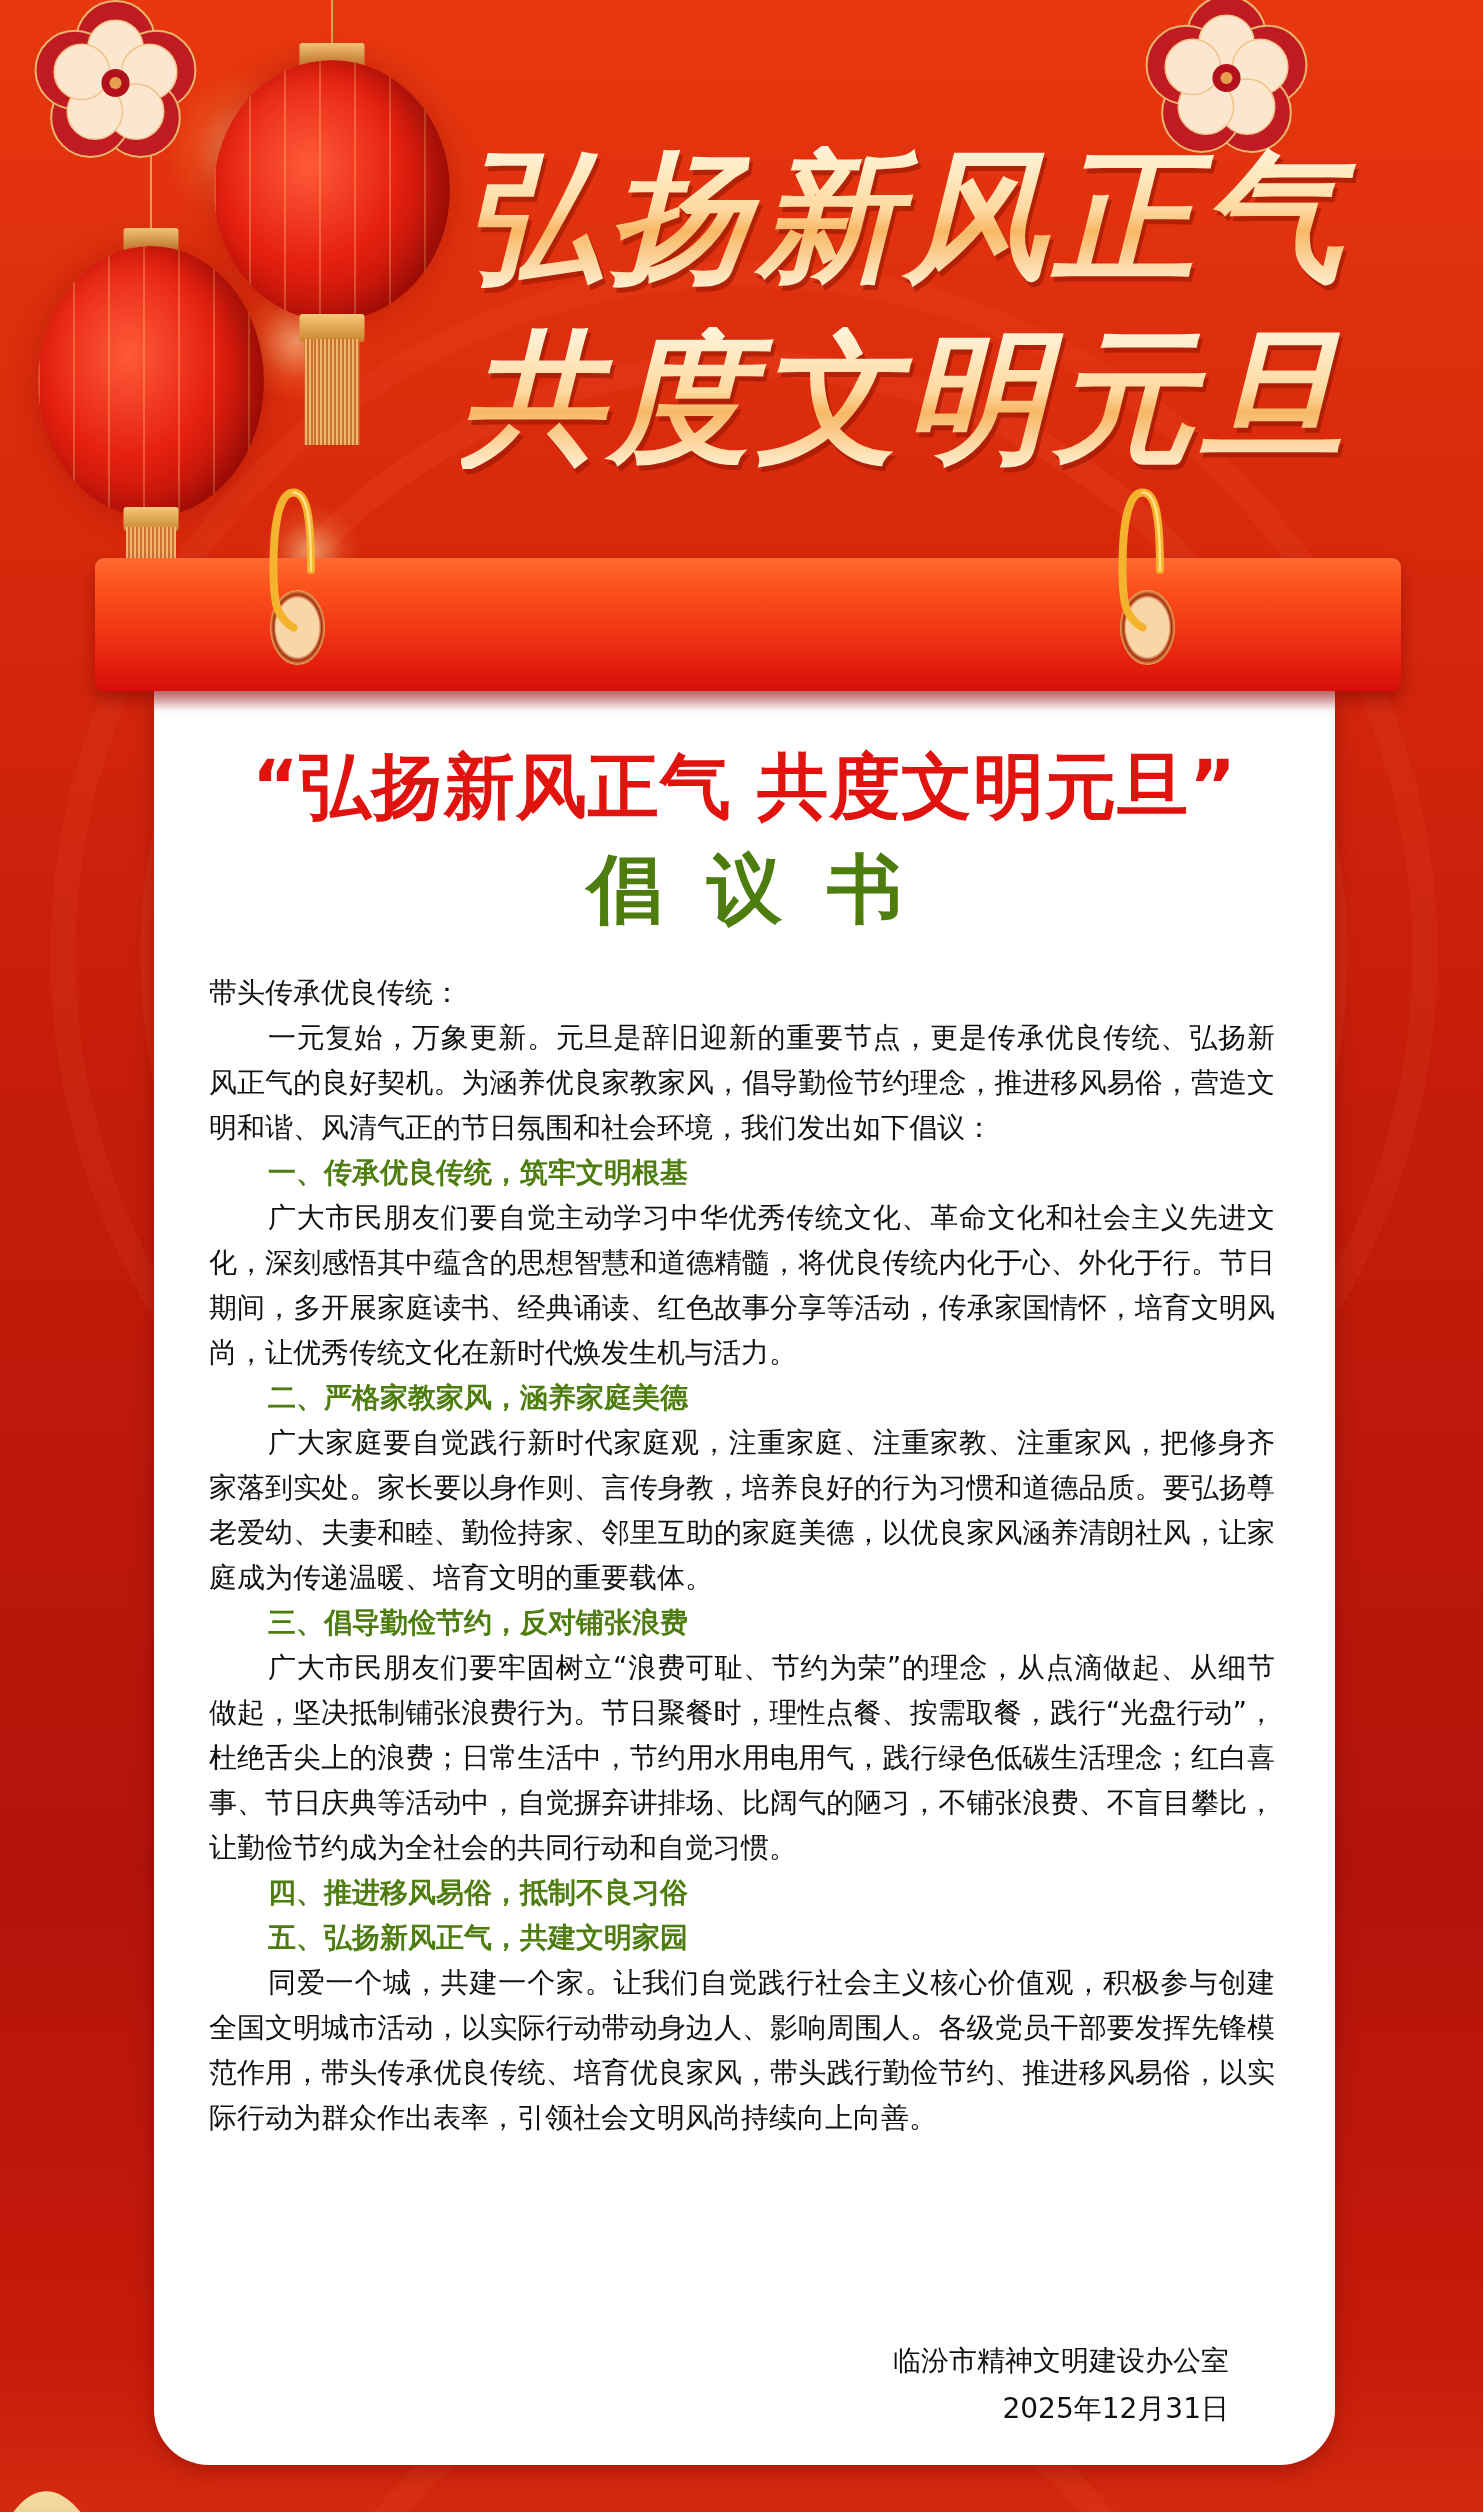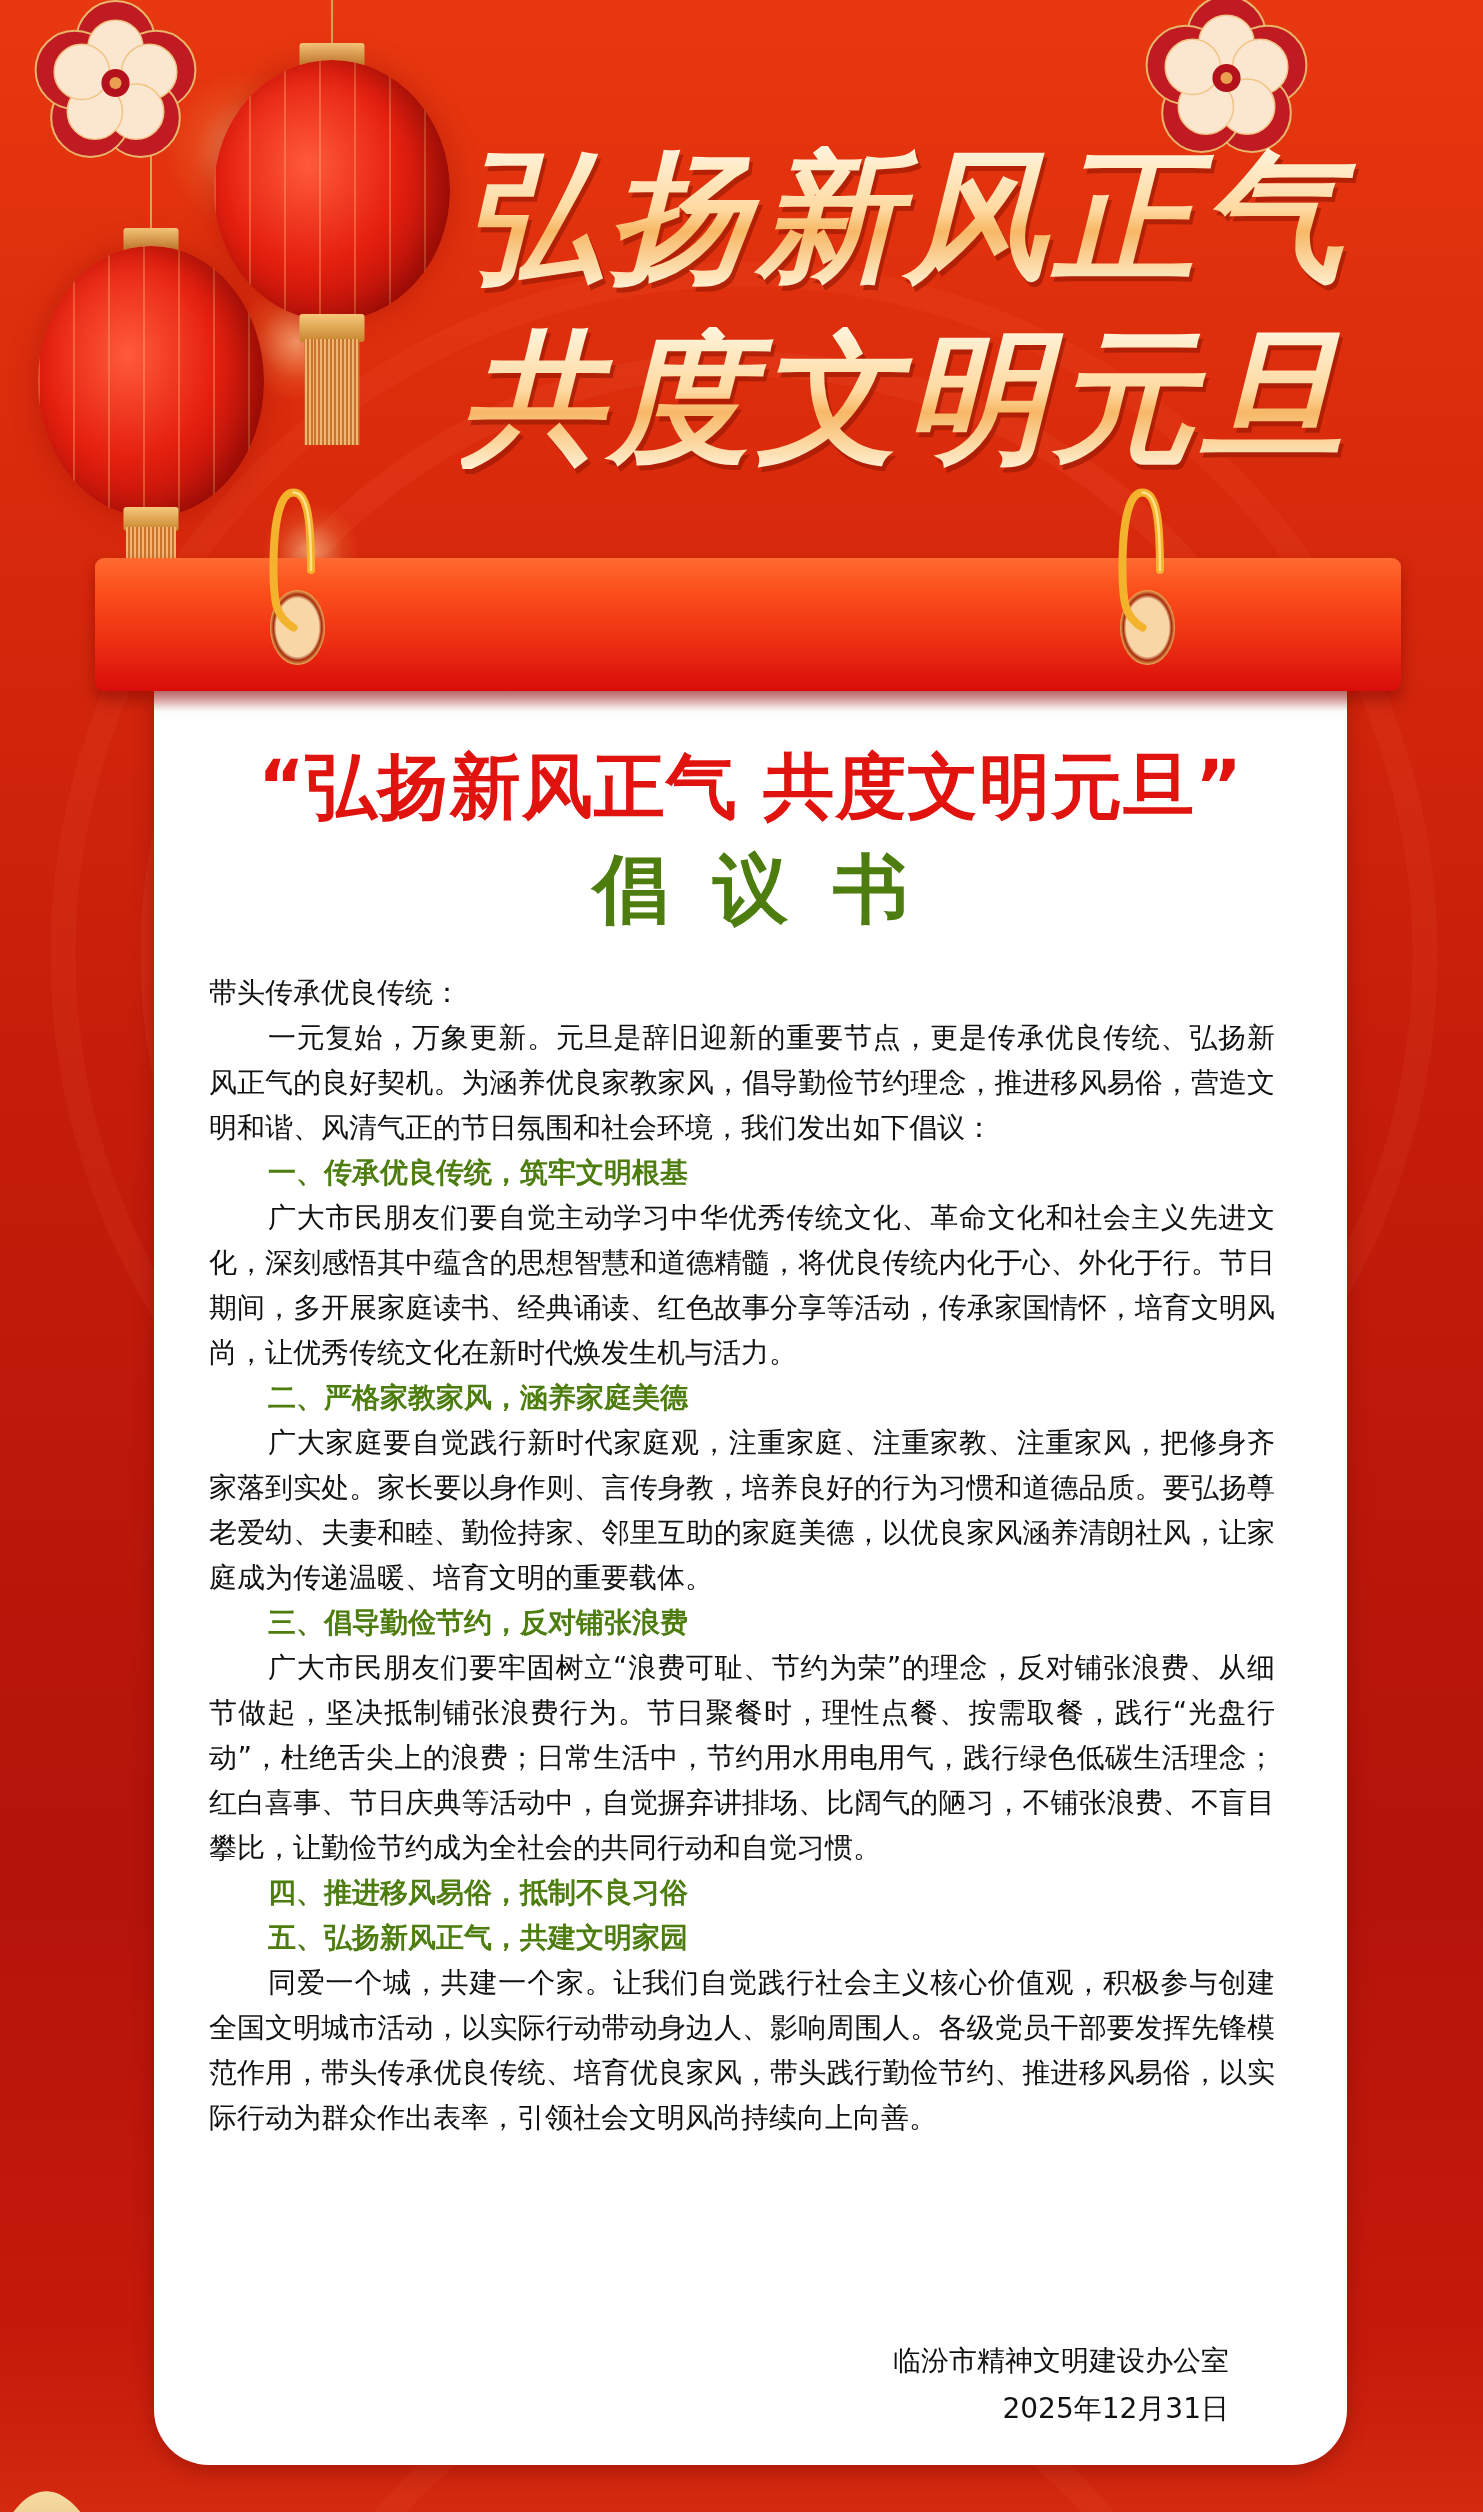--- a/index.html
+++ b/index.html
@@ -62,21 +62,20 @@
     z-index: 4;
   }
   .hook { position: absolute; z-index: 5; }
 
   
   .paper {
     position: absolute; left: 154px; top: 691px; width: 1181px; height: 1774px;
     background: #ffffff; border-radius: 0 0 55px 55px;
     box-shadow: 0 5px 20px rgba(90,0,0,0.35);
     z-index: 2;
-    padding-left: 12px;
   }
   .paper-shade { position: absolute; left: 0; right: 0; top: 0; height: 20px;
     background: linear-gradient(180deg, rgba(200,30,20,0.35), rgba(255,255,255,0)); }
 
   .title1 {
     position: absolute; left: 0; width: 100%; top: 60px; text-align: center;
     color: #e0130f; font-weight: bold; font-size: 71px; line-height: 1; letter-spacing: 1px;
   }
   .title2 {
     position: absolute; left: 0; width: 100%; top: 161px; text-align: center;
@@ -183,21 +182,21 @@
     <p>带头传承优良传统：</p>
     <p class="indent">一元复始，万象更新。元旦是辞旧迎新的重要节点，更是传承优良传统、弘扬新风正气的良好契机。为涵养优良家教家风，倡导勤俭节约理念，推进移风易俗，营造文明和谐、风清气正的节日氛围和社会环境，我们发出如下倡议：</p>
 
     <p class="section-head">一、传承优良传统，筑牢文明根基</p>
     <p class="indent">广大市民朋友们要自觉主动学习中华优秀传统文化、革命文化和社会主义先进文化，深刻感悟其中蕴含的思想智慧和道德精髓，将优良传统内化于心、外化于行。节日期间，多开展家庭读书、经典诵读、红色故事分享等活动，传承家国情怀，培育文明风尚，让优秀传统文化在新时代焕发生机与活力。</p>
 
     <p class="section-head">二、严格家教家风，涵养家庭美德</p>
     <p class="indent">广大家庭要自觉践行新时代家庭观，注重家庭、注重家教、注重家风，把修身齐家落到实处。家长要以身作则、言传身教，培养良好的行为习惯和道德品质。要弘扬尊老爱幼、夫妻和睦、勤俭持家、邻里互助的家庭美德，以优良家风涵养清朗社风，让家庭成为传递温暖、培育文明的重要载体。</p>
 
     <p class="section-head">三、倡导勤俭节约，反对铺张浪费</p>
-    <p class="indent">广大市民朋友们要牢固树立“浪费可耻、节约为荣”的理念，反对铺张浪费、从细节做起，坚决抵制铺张浪费行为。节日聚餐时，理性点餐、按需取餐，践行“光盘行动”，杜绝舌尖上的浪费；日常生活中，节约用水用电用气，践行绿色低碳生活理念；红白喜事、节日庆典等活动中，自觉摒弃讲排场、比阔气的陋习，不铺张浪费、不盲目攀比，让勤俭节约成为全社会的共同行动和自觉习惯。</p>
+    <p class="indent">广大市民朋友们要牢固树立“浪费可耻、节约为荣”的理念，从点滴做起、从细节做起，坚决抵制铺张浪费行为。节日聚餐时，理性点餐、按需取餐，践行“光盘行动”，杜绝舌尖上的浪费；日常生活中，节约用水用电用气，践行绿色低碳生活理念；红白喜事、节日庆典等活动中，自觉摒弃讲排场、比阔气的陋习，不铺张浪费、不盲目攀比，让勤俭节约成为全社会的共同行动和自觉习惯。</p>
 
     <p class="section-head">四、推进移风易俗，抵制不良习俗</p>
 
     <p class="section-head">五、弘扬新风正气，共建文明家园</p>
     <p class="indent">同爱一个城，共建一个家。让我们自觉践行社会主义核心价值观，积极参与创建全国文明城市活动，以实际行动带动身边人、影响周围人。各级党员干部要发挥先锋模范作用，带头传承优良传统、培育优良家风，带头践行勤俭节约、推进移风易俗，以实际行动为群众作出表率，引领社会文明风尚持续向上向善。</p>
   </div>
 
   <div class="signature">
     <div>临汾市精神文明建设办公室</div>
     <div>2025年12月31日</div>

